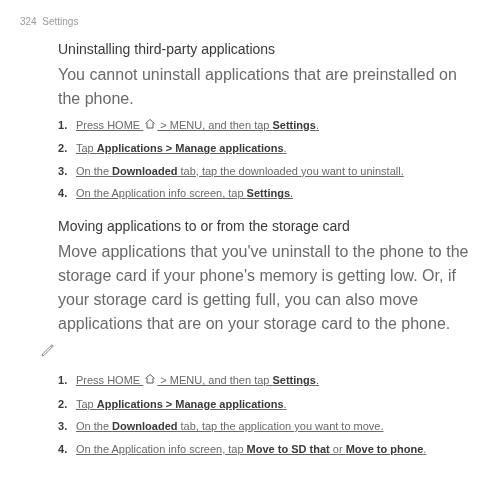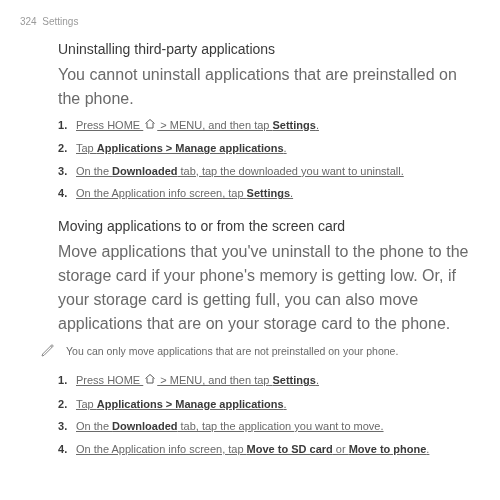--- a/index.html
+++ b/index.html
@@ -95,42 +95,41 @@
     </li>
     <li>
       <span>On the </span><span class="bold">Downloaded</span><span> tab, tap the downloaded you want to uninstall.</span>
     </li>
     <li>
       <span>On the Application info screen, tap </span><span class="bold">Settings</span><span>.</span>
     </li>
   </ol>
 
   <div class="section2">
-    <div class="section-title">Moving applications to or from the screen card</div>
+    <div class="section-title">Moving applications to or from the storage card</div>
     <div class="intro">Move applications that you've uninstall to the phone to the storage card if your phone's memory is getting low. Or, if your storage card is getting full, you can also move applications that are on your storage card to the phone.</div>
 
     <div class="note-row">
       <span class="pencil-icon">
         <svg viewBox="0 0 24 24">
             <path fill="none" stroke="#8a8a8a" stroke-width="1.5" d="M3 21 L6 20 L20 6 L18 4 L4 18 Z M16 6 L18 8"></path>
           </svg>
       </span>
-      <div class="note-text">You can only move applications that are not preinstalled on your phone.</div>
     </div>
 
     <ol>
       <li>
         <span>Press HOME </span><span class="home-icon"><svg viewBox="0 0 24 24">
               <path fill="none" stroke="#5a5a5a" stroke-width="2" d="M3 11 L12 3 L21 11 M6 10 V20 H18 V10"></path>
             </svg></span><span> &gt; MENU, and then tap </span><span class="bold">Settings</span><span>.</span>
       </li>
       <li>
         <span>Tap </span><span class="bold">Applications &gt; Manage applications</span><span>.</span>
       </li>
       <li>
         <span>On the </span><span class="bold">Downloaded</span><span> tab, tap the application you want to move.</span>
       </li>
       <li>
-        <span>On the Application info screen, tap </span><span class="bold">Move to SD card</span><span> or </span><span class="bold">Move to phone</span><span>.</span>
+        <span>On the Application info screen, tap </span><span class="bold">Move to SD that</span><span> or </span><span class="bold">Move to phone</span><span>.</span>
       </li>
     </ol>
   </div>
 </div>
 
 </body></html>

